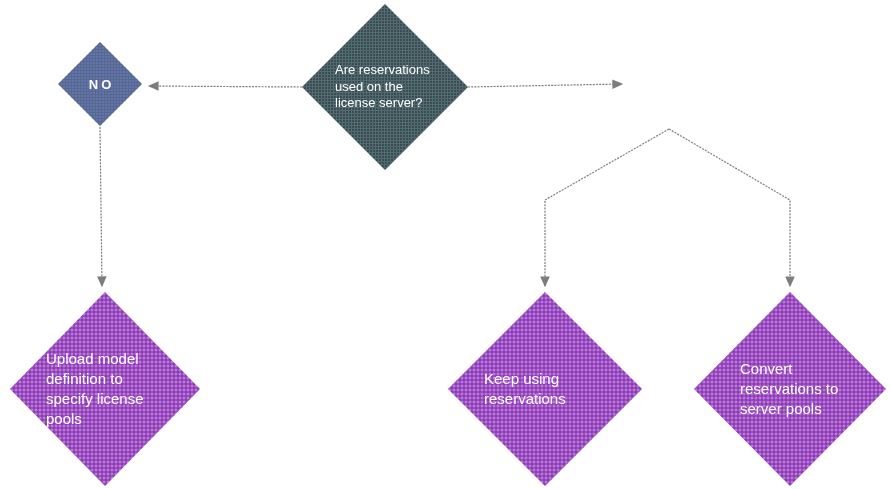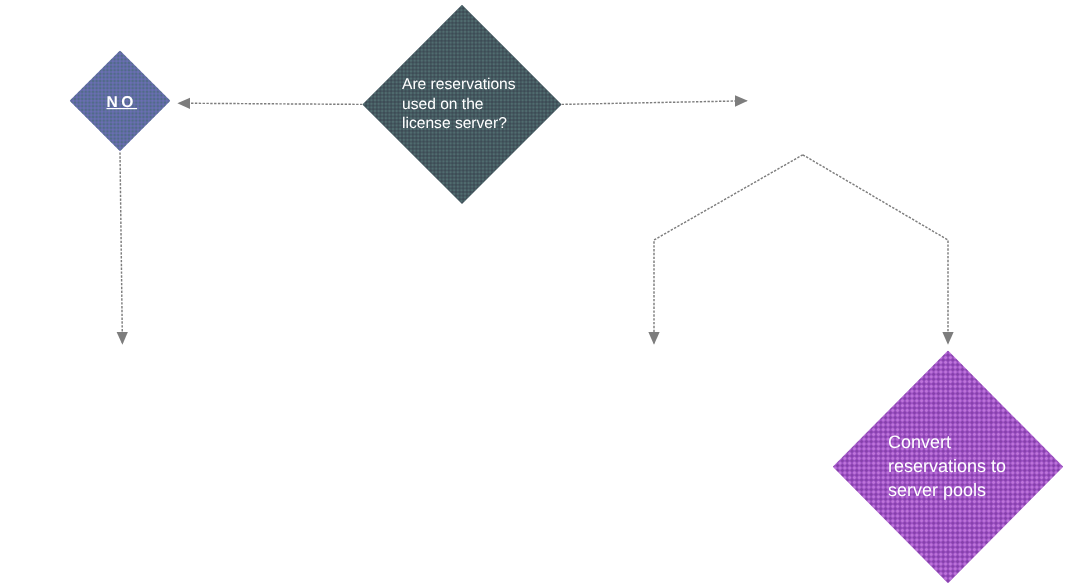--- a/index.html
+++ b/index.html
@@ -42,21 +42,21 @@
   .fill-action{
     background-color:var(--action-fill,#9c50c4);
     background-image:
       radial-gradient(rgba(240,170,250,0.42) 1px, transparent 1.3px),
       radial-gradient(rgba(80,25,110,0.30) 1px, transparent 1.3px);
     background-size:4px 4px,4px 4px;
     background-position:0 0,2px 2px;
   }
   .node-question{left:302px;top:4px;width:166px;height:166px;font-size:13px;line-height:1.3;}
   .node-question .txt{width:100px;}
-  .node-no {left:58px; top:42px;width:84px;height:84px;text-decoration:underline;}
+  .node-no {left:58px; top:42px;width:84px;height:84px;}
   .node-yes{left:628px;top:41px;width:86px;height:87px;}
   .decision-label{font-size:13px;font-weight:bold;letter-spacing:3px;margin-left:3px;}
   .node-upload {left:10px; top:292px;width:190px;height:194px;font-size:15px;line-height:1.35;}
   .node-upload .txt{width:118px;}
   .node-keep   {left:448px;top:292px;width:194px;height:194px;font-size:15px;line-height:1.35;}
   .node-keep .txt{width:122px;}
   .node-convert{left:694px;top:292px;width:192px;height:194px;font-size:15px;line-height:1.35;}
   .node-convert .txt{width:100px;}
 </style>
 </head>
@@ -79,19 +79,25 @@
 
   <div class="diamond fill-question node-question">
     <div class="txt">Are reservations used on the license server?</div>
   </div>
 
   <div class="diamond fill-decision node-no">
     <div class="decision-label">NO</div>
   </div>
 
 
+  <div class="diamond fill-action node-upload">
+    <div class="txt">Upload model definition to specify license pools</div>
+  </div>
 
+  <div class="diamond fill-action node-keep">
+    <div class="txt">Keep using reservations</div>
+  </div>
 
   <div class="diamond fill-action node-convert">
     <div class="txt">Convert reservations to server pools</div>
   </div>
 
 </div>
 
 </body></html>

